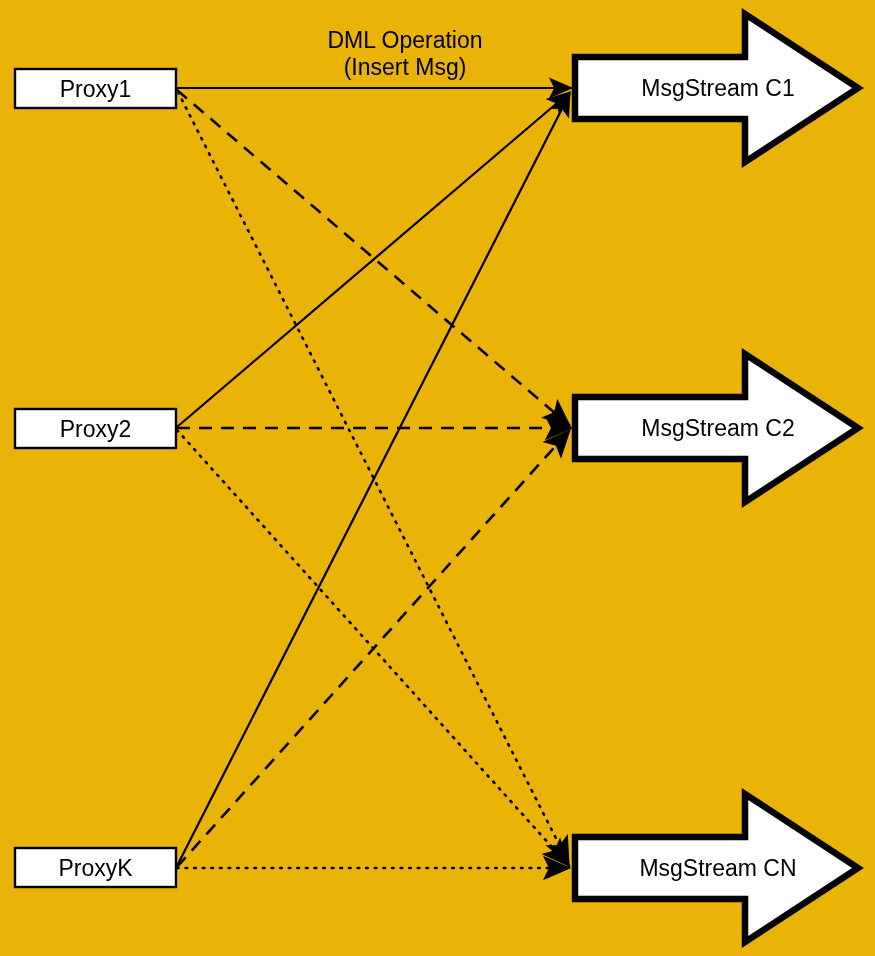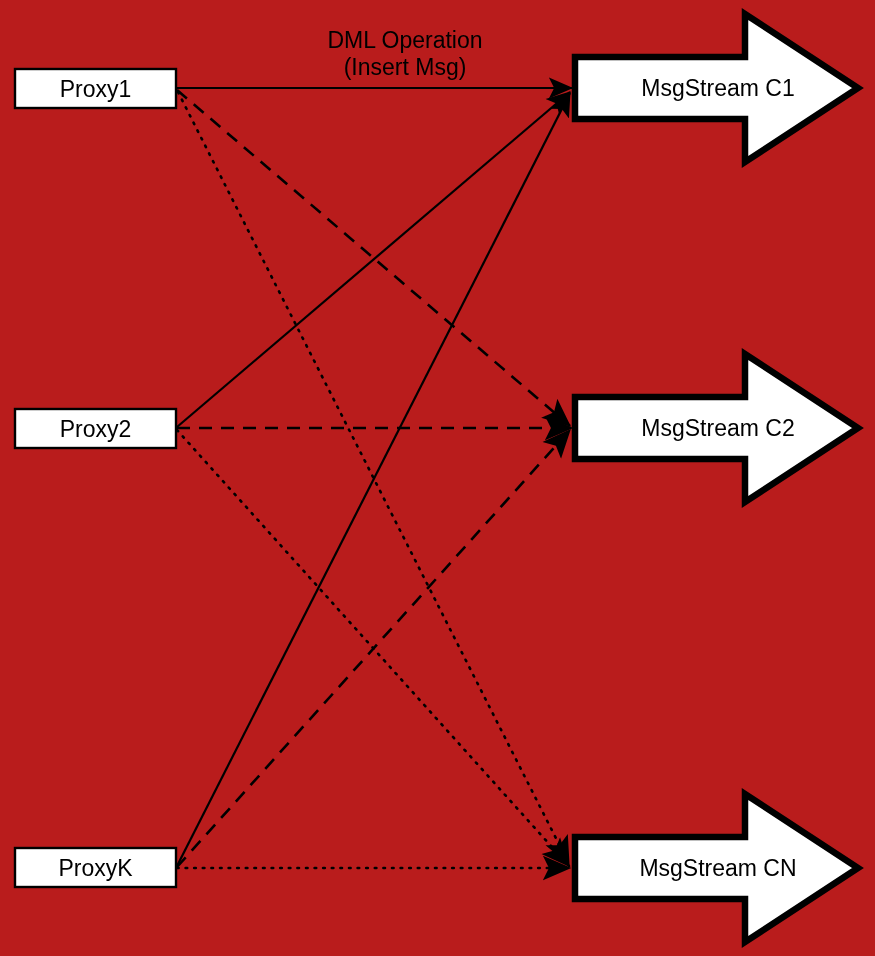--- a/index.html
+++ b/index.html
@@ -7,21 +7,21 @@
     padding: 0;
     background: #ffffff;
   }
   body {
     font-family: "Liberation Sans", sans-serif;
   }
   #canvas {
     position: relative;
     width: 875px;
     height: 956px;
-    background: #b91c1c;
+    background: #eab308;
     overflow: hidden;
   }
   #diagram-svg {
     position: absolute;
     left: 0;
     top: 0;
     width: 875px;
     height: 956px;
   }
   .node-box-label {

